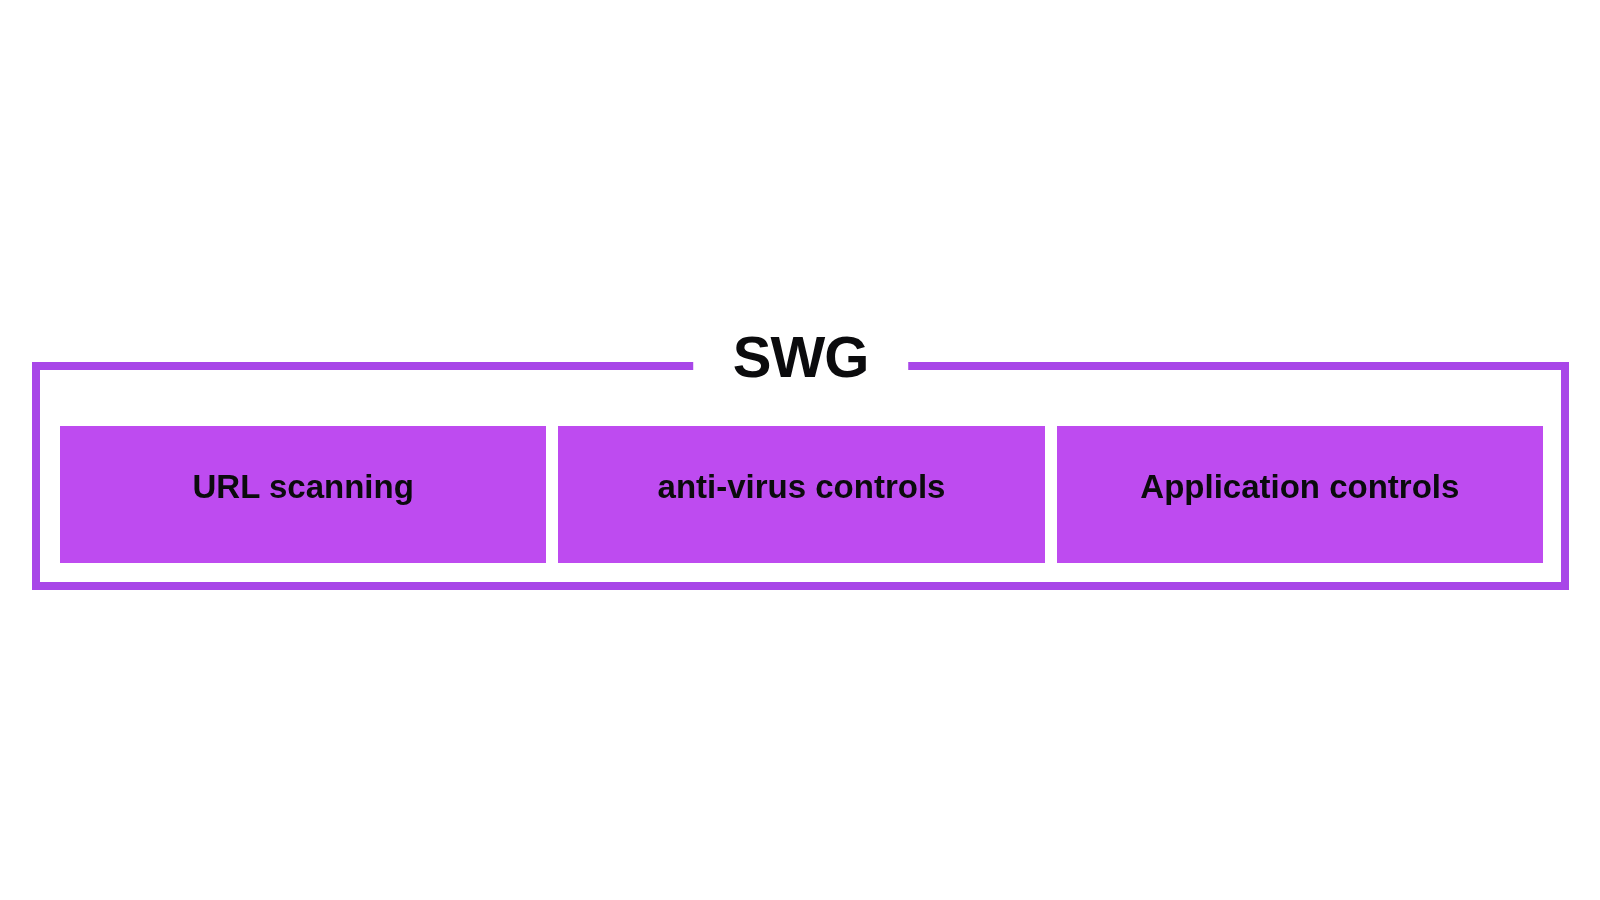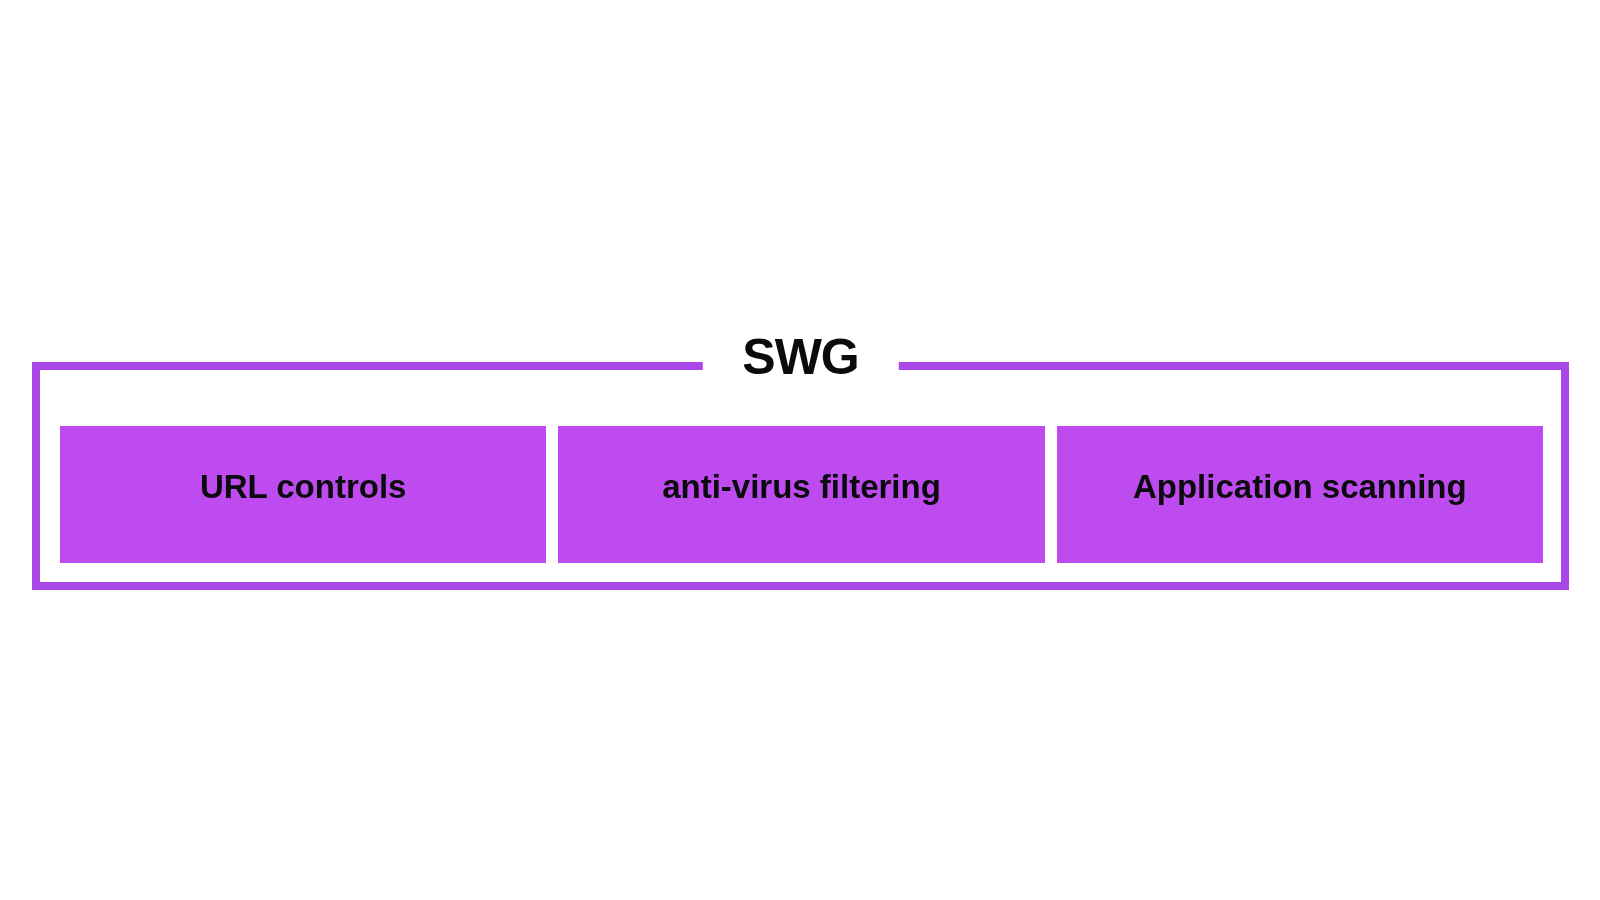--- a/index.html
+++ b/index.html
@@ -30,21 +30,21 @@
     align-items: flex-start;
     padding: 56px 18px 19px 20px;
     gap: 12px;
   }
   .swg-title {
     position: absolute;
     left: 50%; top: -43px;
     transform: translateX(-50%);
     background: var(--bg);
     padding: 0 40px;
-    font-size: 50px;
+    font-size: 58px;
     line-height: 60px;
     font-weight: 800;
     letter-spacing: -1px;
     color: var(--text);
     white-space: nowrap;
     z-index: 2;
   }
   .feature-box {
     flex: 1 1 0;
     height: 137px;
@@ -67,25 +67,25 @@
   .box-line:empty { display: none; }
 </style>
 </head>
 <body>
 
 <div class="canvas">
   <div class="swg-container">
     <div class="swg-title">SWG</div>
 
     <div class="feature-box">
-      <span class="box-line">URL controls</span>
+      <span class="box-line">URL scanning</span>
 
     </div>
 
     <div class="feature-box">
-      <span class="box-line">anti-virus filtering</span>
+      <span class="box-line">anti-virus controls</span>
     </div>
 
     <div class="feature-box">
-      <span class="box-line">Application scanning</span>
+      <span class="box-line">Application controls</span>
     </div>
   </div>
 </div>
 
 </body></html>

